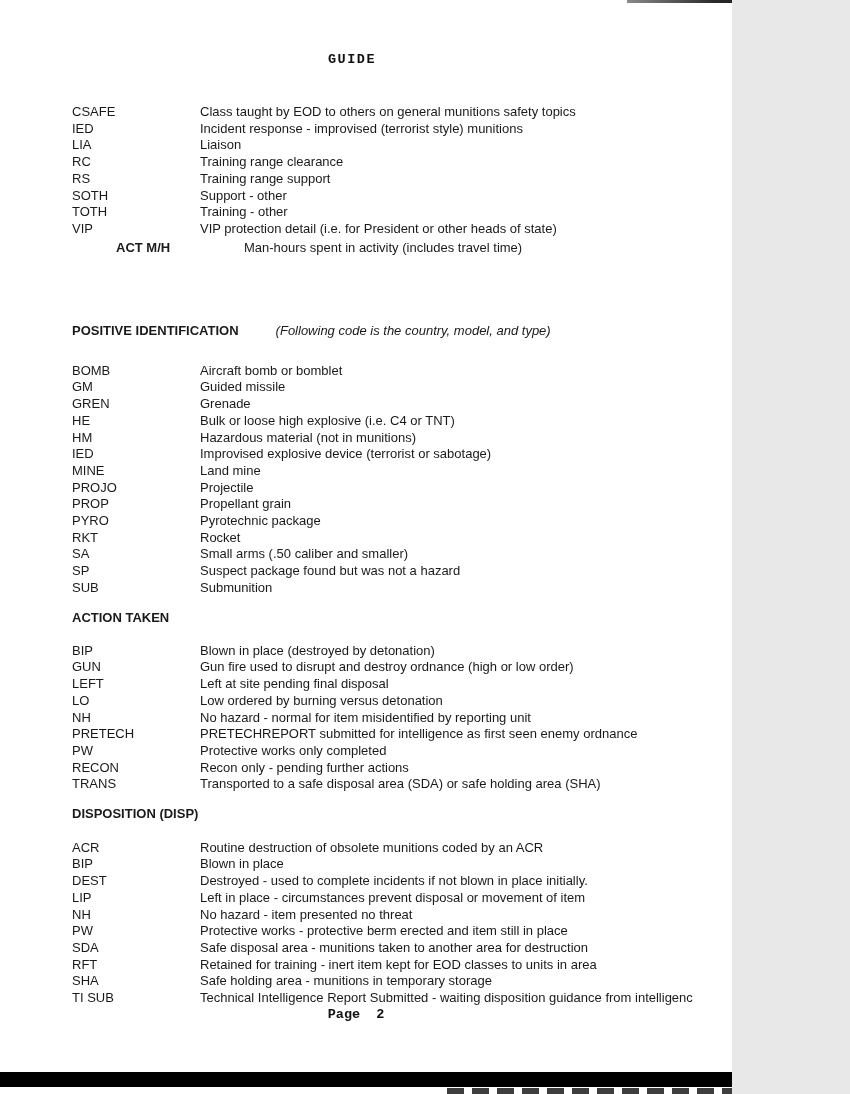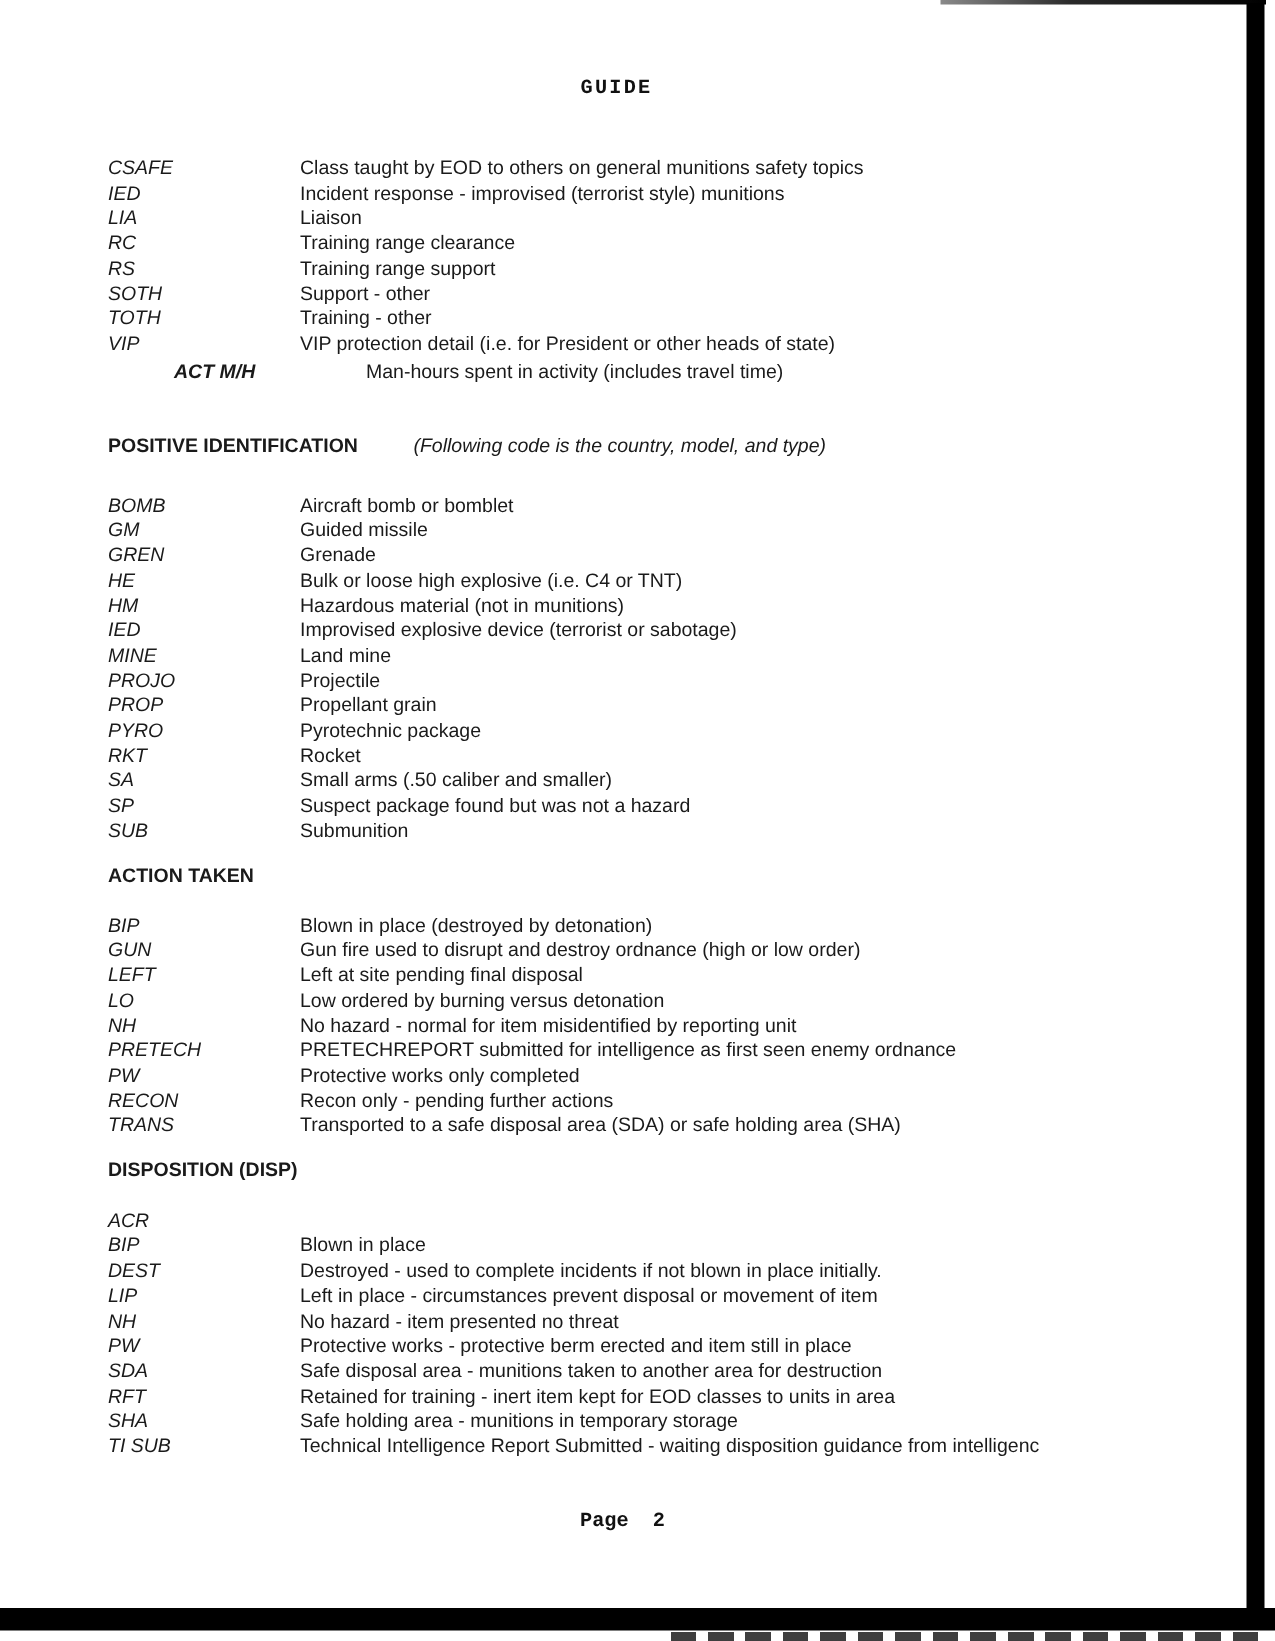--- a/index.html
+++ b/index.html
@@ -1,18 +1,18 @@
 <!DOCTYPE html>
 <html><head>
 <meta charset="utf-8">
 <style>
   html,body { margin:0; padding:0; background:#e8e8e8; }
   .page {
     position: relative;
-    width: 850px;
+    width: 732px;
     height: 1094px;
     background: #ffffff;
     overflow: hidden;
     font-family: "Liberation Sans", sans-serif;
     color: #1a1a1a;
   }
 
   
   .doc-title {
     position: absolute;
@@ -42,30 +42,30 @@
     right: 40px;
     font-size: 13px;
     line-height: 16.7px;
   }
   .sec-activity-codes        { top: 104px; }
   .sec-act-mh                { top: 240px; margin-left: 44px; }
   .sec-positive-identification { top: 289px; }
   .sec-action-taken          { top: 576px; }
   .sec-disposition           { top: 772px; }
 
-  .heading-line { display: flex; align-items: flex-end; }
+  .heading-line { display: flex; align-items: flex-end; margin-top: 34px; }
   .heading { font-weight: bold; white-space: nowrap; }
   .heading-note { margin-left: 37px; white-space: nowrap; font-style: italic; }
 
   .sec-positive-identification .rows { margin-top: 23px; }
   .sec-action-taken .rows            { margin-top: 16px; }
   .sec-disposition .rows             { margin-top: 17px; }
 
   .row { display: flex; }
-  .code { width: 128px; flex: 0 0 128px; white-space: nowrap; font-style: italic; }
+  .code { width: 128px; flex: 0 0 128px; white-space: nowrap; }
   .bold-codes .code { font-weight: bold; }
   .def { flex: 1; white-space: nowrap; }
 
   
   .artifact-top-line {
     position: absolute; top: 0; left: 627px; width: 217px; height: 3px;
     background: linear-gradient(90deg, #8a8a8a, #2a2a2a 40%, #000);
   }
   .artifact-right-bar {
     position: absolute; top: 2px; left: 831px; width: 12px; height: 1070px;
@@ -245,20 +245,21 @@
       </div>
     </section>
 
   <section class="sec sec-disposition">
       <div class="heading-line">
         <span class="heading">DISPOSITION (DISP)</span>
       </div>
       <div class="rows">
         <div class="row">
           <span class="code">ACR</span>
+          <span class="def">Routine destruction of obsolete munitions coded by an ACR</span>
         </div>
         <div class="row">
           <span class="code">BIP</span>
           <span class="def">Blown in place</span>
         </div>
         <div class="row">
           <span class="code">DEST</span>
           <span class="def">Destroyed - used to complete incidents if not blown in place initially.</span>
         </div>
         <div class="row">

